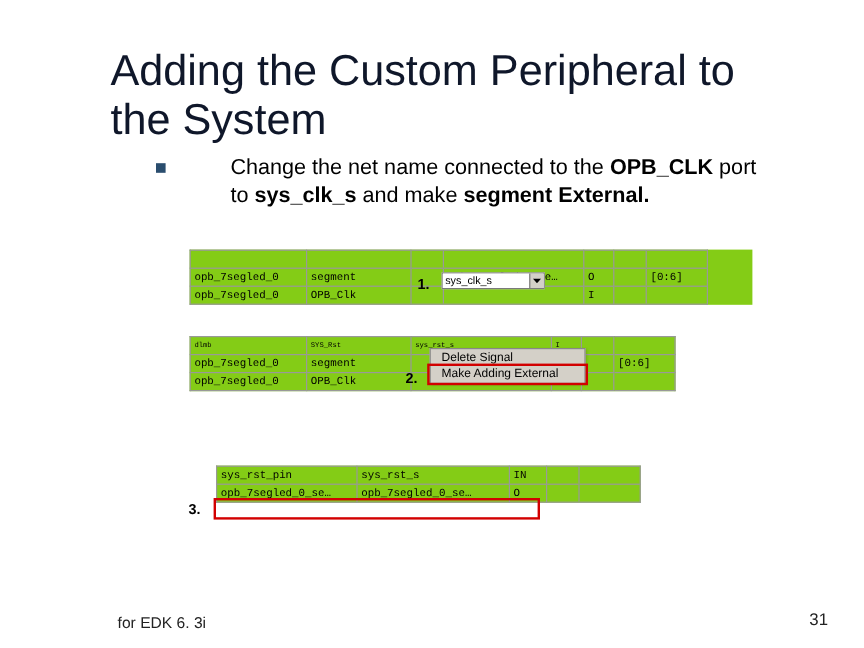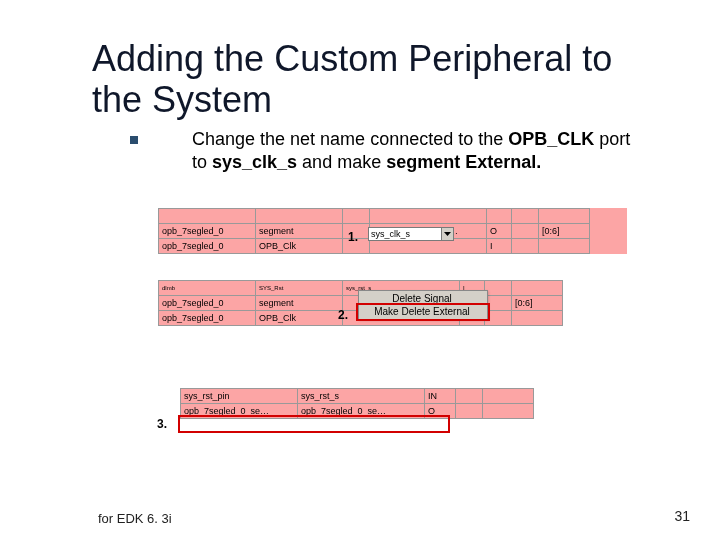--- a/index.html
+++ b/index.html
@@ -48,24 +48,24 @@
     font-size: 18px;
     line-height: 1.3;
     color: #000;
     margin-left: 42px;
   }
   .bullet-text b { font-weight: bold; }
 
   
   table.grid {
     border-collapse: collapse;
-    font-family: Liberation Sans, sans-serif;
+    font-family: Liberation Mono, monospace;
     font-size: 9px;
     color: #000;
-    background: #fca5a5;
+    background: #84cc16;
   }
   table.grid td {
     border: 1px solid #999;
     padding: 1px 3px;
     height: 12px;
     white-space: nowrap;
     overflow: hidden;
   }
   .truncrow td {
     border-top: 1px solid #999;
@@ -270,23 +270,23 @@
       <tr>
         <td class="c-inst">opb_7segled_0</td>
         <td class="c-port">OPB_Clk</td>
         <td class="c-net"></td>
         <td class="c-dir"></td>
         <td class="c-gap"></td>
         <td class="c-rng"></td>
       </tr>
     </tbody>
       </table>
-    <div class="ctxmenu" style="left:200px; top:10px; width:126px;text-align:center;">
+    <div class="ctxmenu" style="left:200px; top:10px; width:126px;">
       <div class="item">Delete Signal</div>
-      <div class="item">Make Delete External</div>
+      <div class="item">Make Adding External</div>
     </div>
     <div class="redbox" style="left:198px; top:23px; width:130px; height:14px;"></div>
     <div class="step-label" style="left:180px; top:28px;">2.</div>
   </div>
 
   <div class="tbl3-wrap">
     <table class="grid tbl3">
       <tbody>
           <tr>
         <td class="c-name">sys_rst_pin</td>

